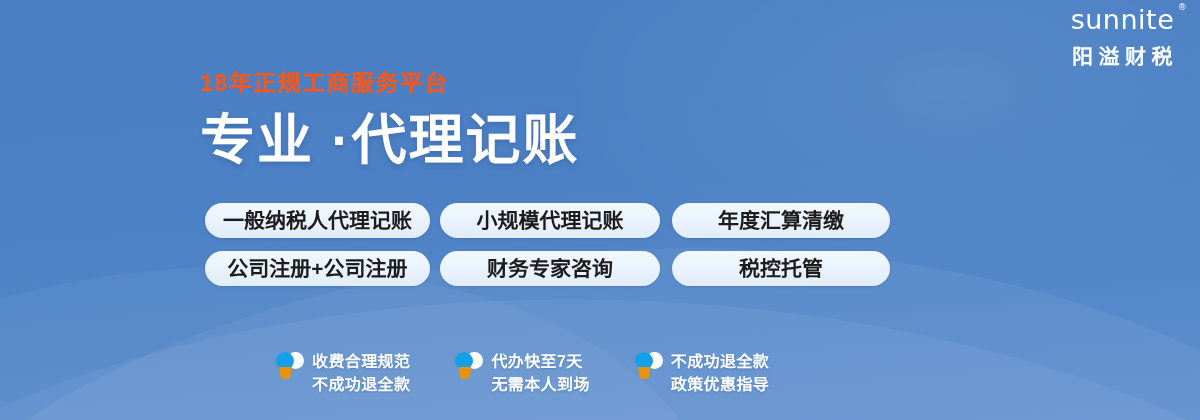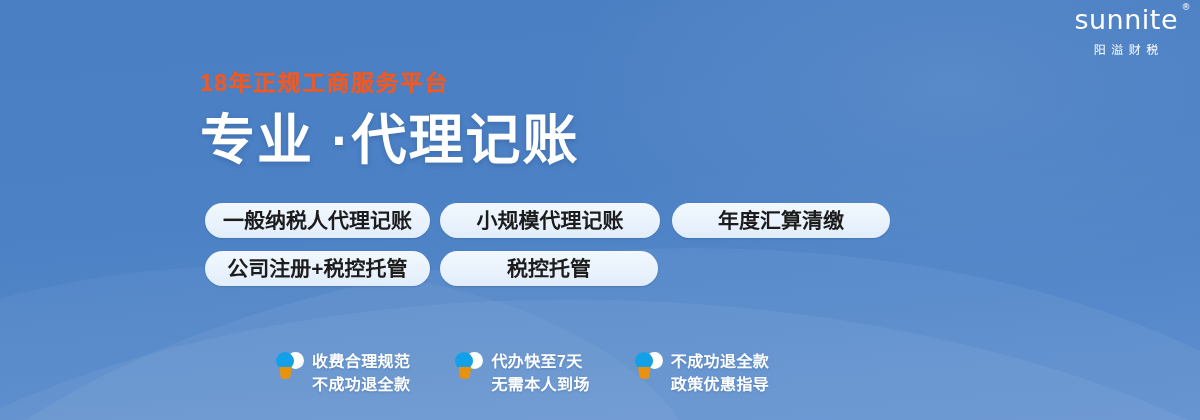--- a/index.html
+++ b/index.html
@@ -46,22 +46,22 @@
     position:relative;display:inline-block;
     font-family:"DejaVu Sans","Liberation Sans",sans-serif;
     font-size:27px;font-weight:400;letter-spacing:.5px;line-height:1;
     color:#ffffff;
   }
   .logo-reg{
     position:absolute;right:-13px;top:-3px;
     font-size:9px;line-height:1;font-weight:400;
   }
   .logo-cn{
-    margin-top:7px;font-size:12px;letter-spacing:5.5px;
-    color:#ffffff;text-indent:5px;font-weight:400;
+    margin-top:7px;font-size:21px;letter-spacing:5.5px;
+    color:#ffffff;text-indent:5px;font-weight:700;
   }
 
   
   #copy{position:absolute;left:200px;top:72px;}
   .kicker{
     color:#f05a22;font-size:23px;font-weight:bold;
     letter-spacing:1.5px;line-height:1;
     text-shadow:0 0 1px rgba(240,90,34,.6);
   }
   .headline{
@@ -134,21 +134,22 @@
     <div class="headline">专业 ·代理记账</div>
   </div>
 
   <div id="pills">
     <div class="pill-row">
       <div class="pill c1">一般纳税人代理记账</div>
       <div class="pill c2">小规模代理记账</div>
       <div class="pill c3">年度汇算清缴</div>
     </div>
     <div class="pill-row">
-      <div class="pill c1">公司注册+税控托管</div>
+      <div class="pill c1">公司注册+公司注册</div>
+      <div class="pill c2">财务专家咨询</div>
       <div class="pill c3">税控托管</div>
     </div>
   </div>
 
   <div id="features">
 
     <div class="feature">
       <div class="feat-icon">
         <span class="disc-white"></span>
         <span class="disc-blue"></span>

